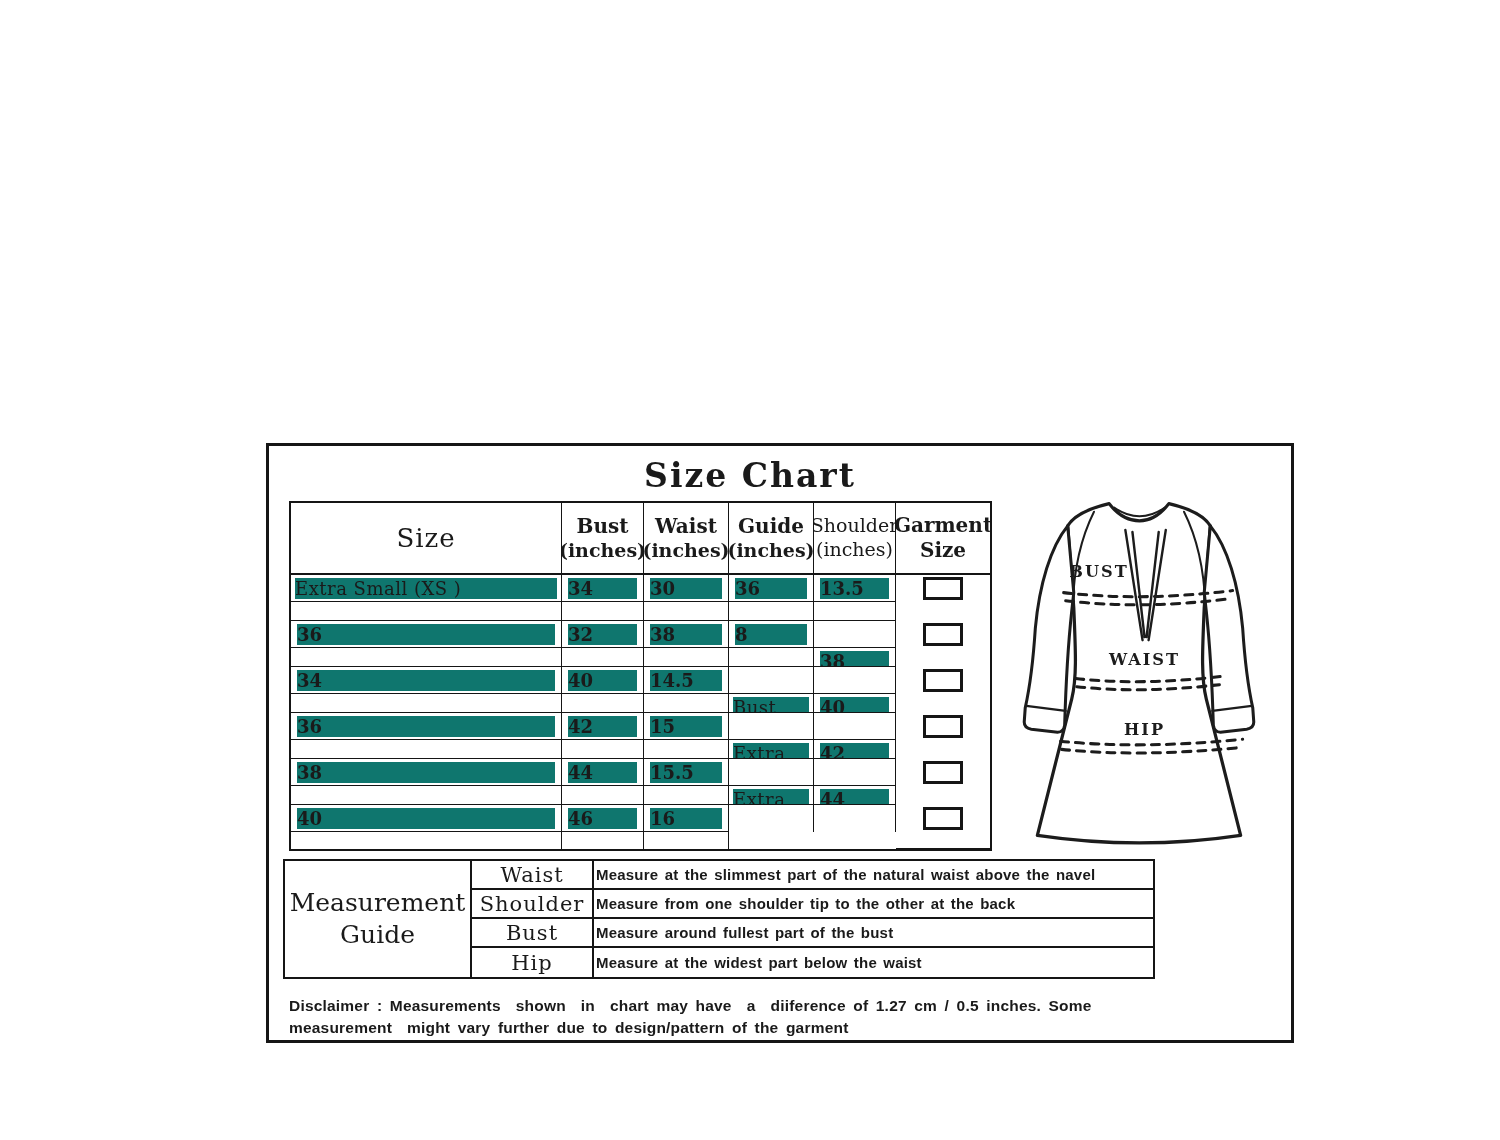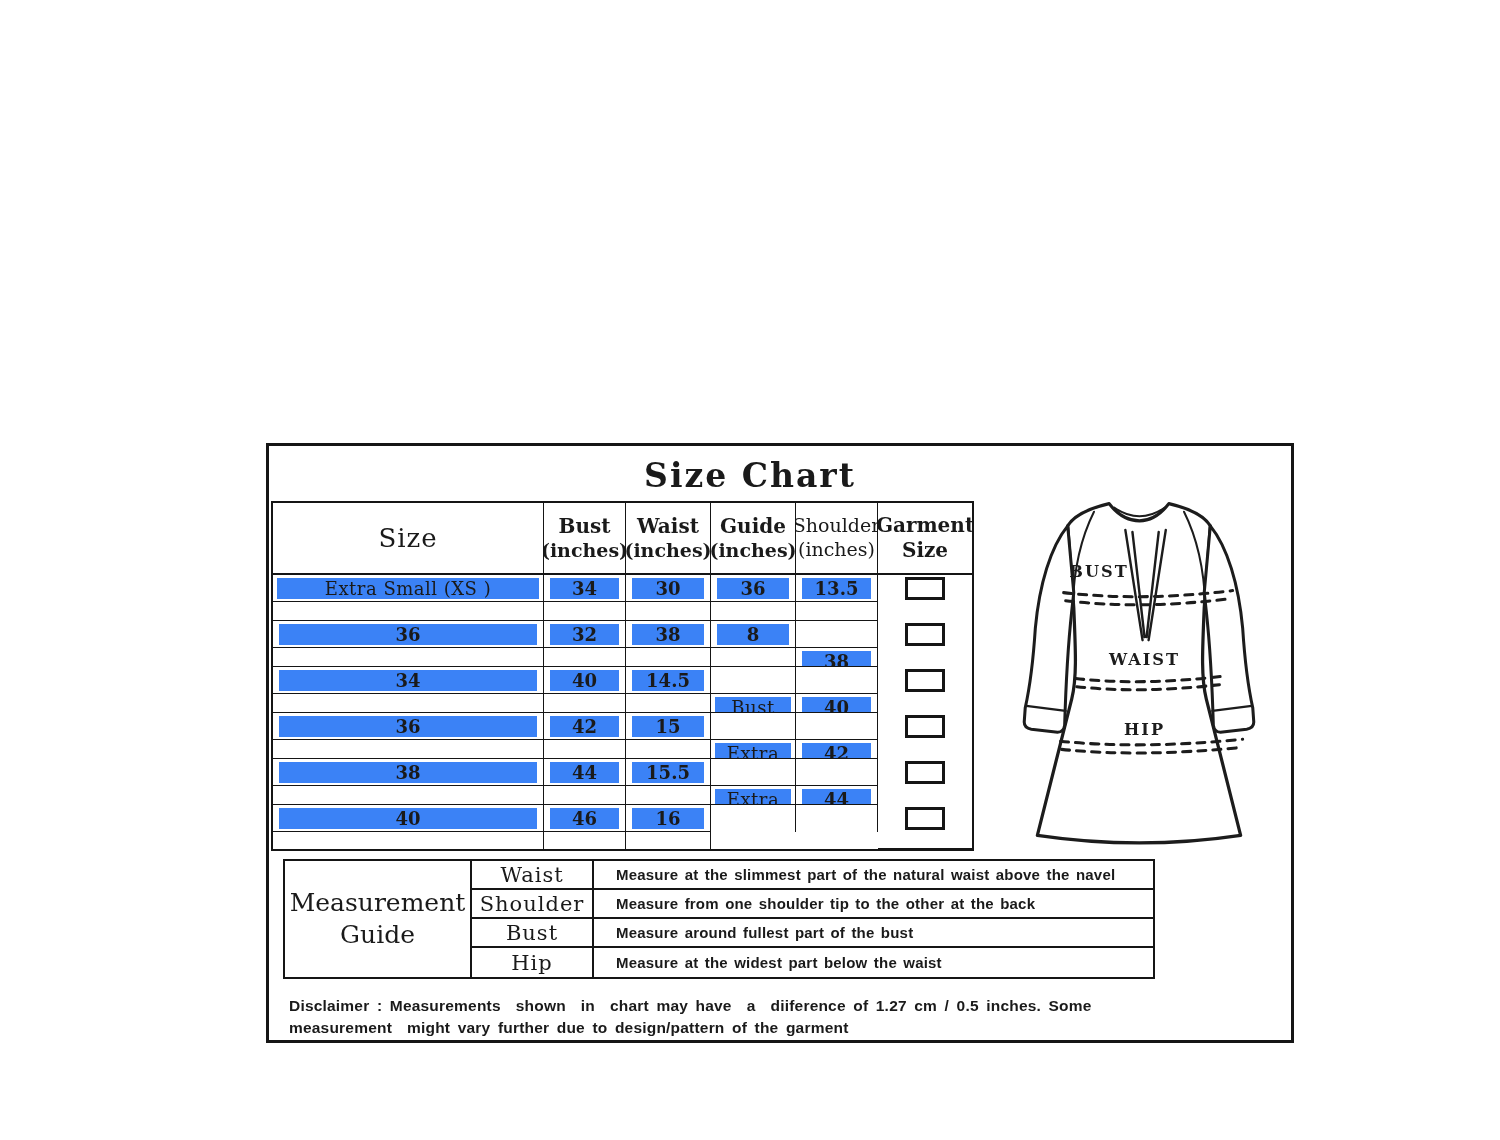--- a/index.html
+++ b/index.html
@@ -13,40 +13,40 @@
     border:3px solid #151515; background:#ffffff;
   }
   .title {
     position:absolute; left:0; right:60px; top:10px; text-align:center;
     font-size:33px; font-weight:bold; letter-spacing:2px;
     font-family:"DejaVu Serif", serif;
   }
 
   
   .size-table {
-    position:absolute; left:2px; top:55px; width:703px; height:350px;
+    position:absolute; left:20px; top:55px; width:703px; height:350px;
     border:2px solid #151515; display:grid;
     grid-template-columns:271px 82px 85px 85px 82px 94px;
     grid-template-rows:72px 27px 19px 27px 19px 27px 19px 27px 19px 27px 19px 27px 17px;
     background:#ffffff;
   }
   .cell { border-right:1px solid #151515; border-bottom:1px solid #151515; overflow:hidden; }
   .cell.h {
     display:flex; flex-direction:column; align-items:center; justify-content:center;
     border-bottom:2px solid #151515; line-height:1.25; text-align:center;
   }
   .hl { font-size:20px; font-weight:bold; }
   .hs { font-size:19px; font-weight:bold; }
   .h.light .hl, .h.light .hs { font-weight:normal; font-size:19px; }
   .size-h span { font-size:26px; font-weight:normal; letter-spacing:1px; }
   .cell.last-col { border-right:none;text-align:right; }
   .cell.bsp { border-bottom:none; }
   .stripe {
     display:block; margin:3px 4px; height:21px; line-height:21px;
-    background:#3b82f6; text-align:center; font-size:18px;
+    background:#0f766e; text-align:left; font-size:18px;
   }
   .num .stripe { font-weight:bold; font-size:18px; margin:3px 6px; }
   .label .stripe { font-size:18px; letter-spacing:0.5px; }
   .garment-col {
     grid-column:6; grid-row:2 / 14; position:relative;
     border-right:none; background:#ffffff;
   }
   .checkbox {
     position:absolute; left:50%; transform:translateX(-50%);
     width:40px; height:23px; border:3px solid #151515; background:#ffffff;
@@ -70,21 +70,21 @@
   .guide-title {
     grid-row:1 / 5; border-right:2px solid #151515; border-bottom:none;
     display:flex; align-items:center; justify-content:center; text-align:center;
     font-size:25px; line-height:1.3; padding:11px 6px;
   }
   .glabel {
     border-right:2px solid #151515; display:flex; align-items:center; justify-content:center;
     font-size:21px; letter-spacing:1px;
   }
   .gdesc {
-    display:flex; align-items:center; padding-left:22px;
+    display:flex; align-items:center; padding-left:2px;
     font-family:"Liberation Sans", sans-serif; font-size:15px; font-weight:bold;
     letter-spacing:0.2px; word-spacing:2px;
   }
 
   
   .disclaimer {
     position:absolute; left:20px; top:549px; width:912px;
     font-family:"Liberation Sans", sans-serif; font-size:15.5px; font-weight:bold;
     line-height:1.45; word-spacing:3px; letter-spacing:0.2px; white-space:pre-wrap;
   }

